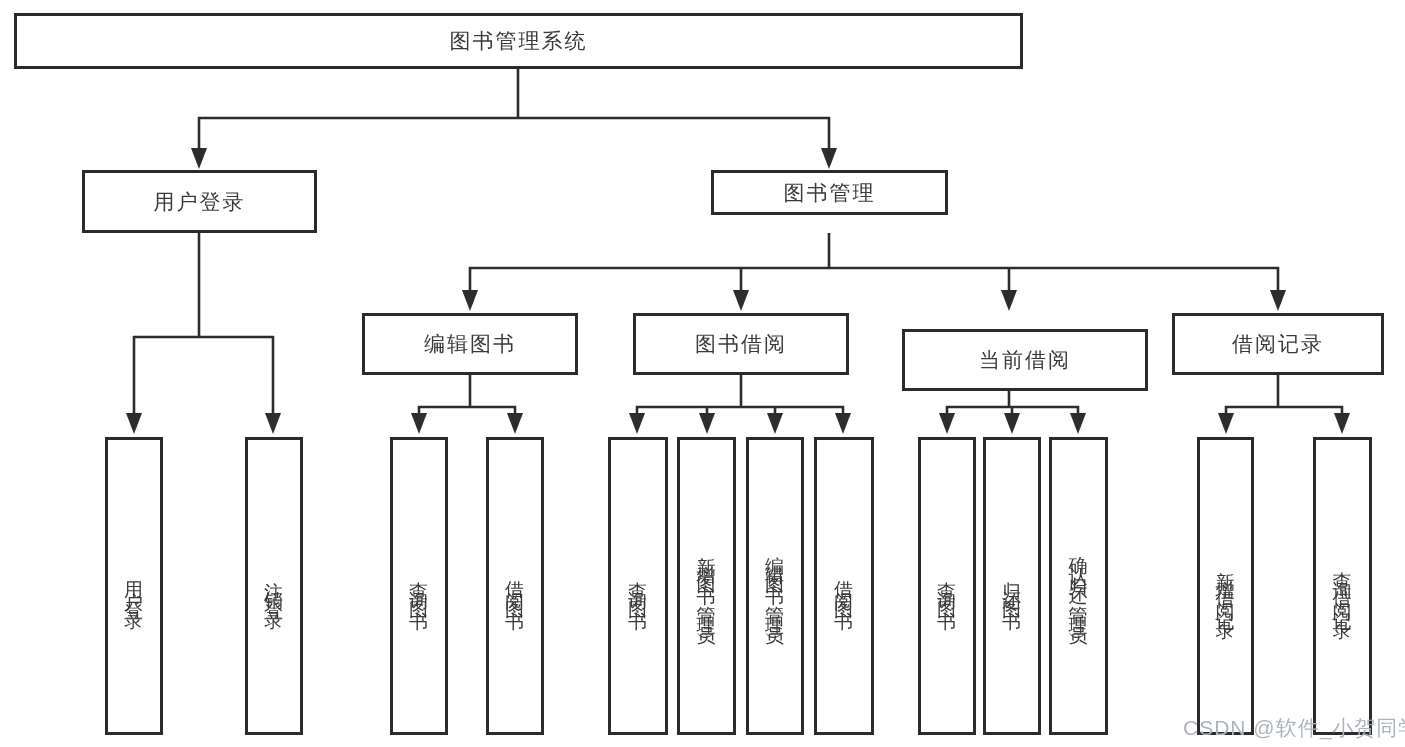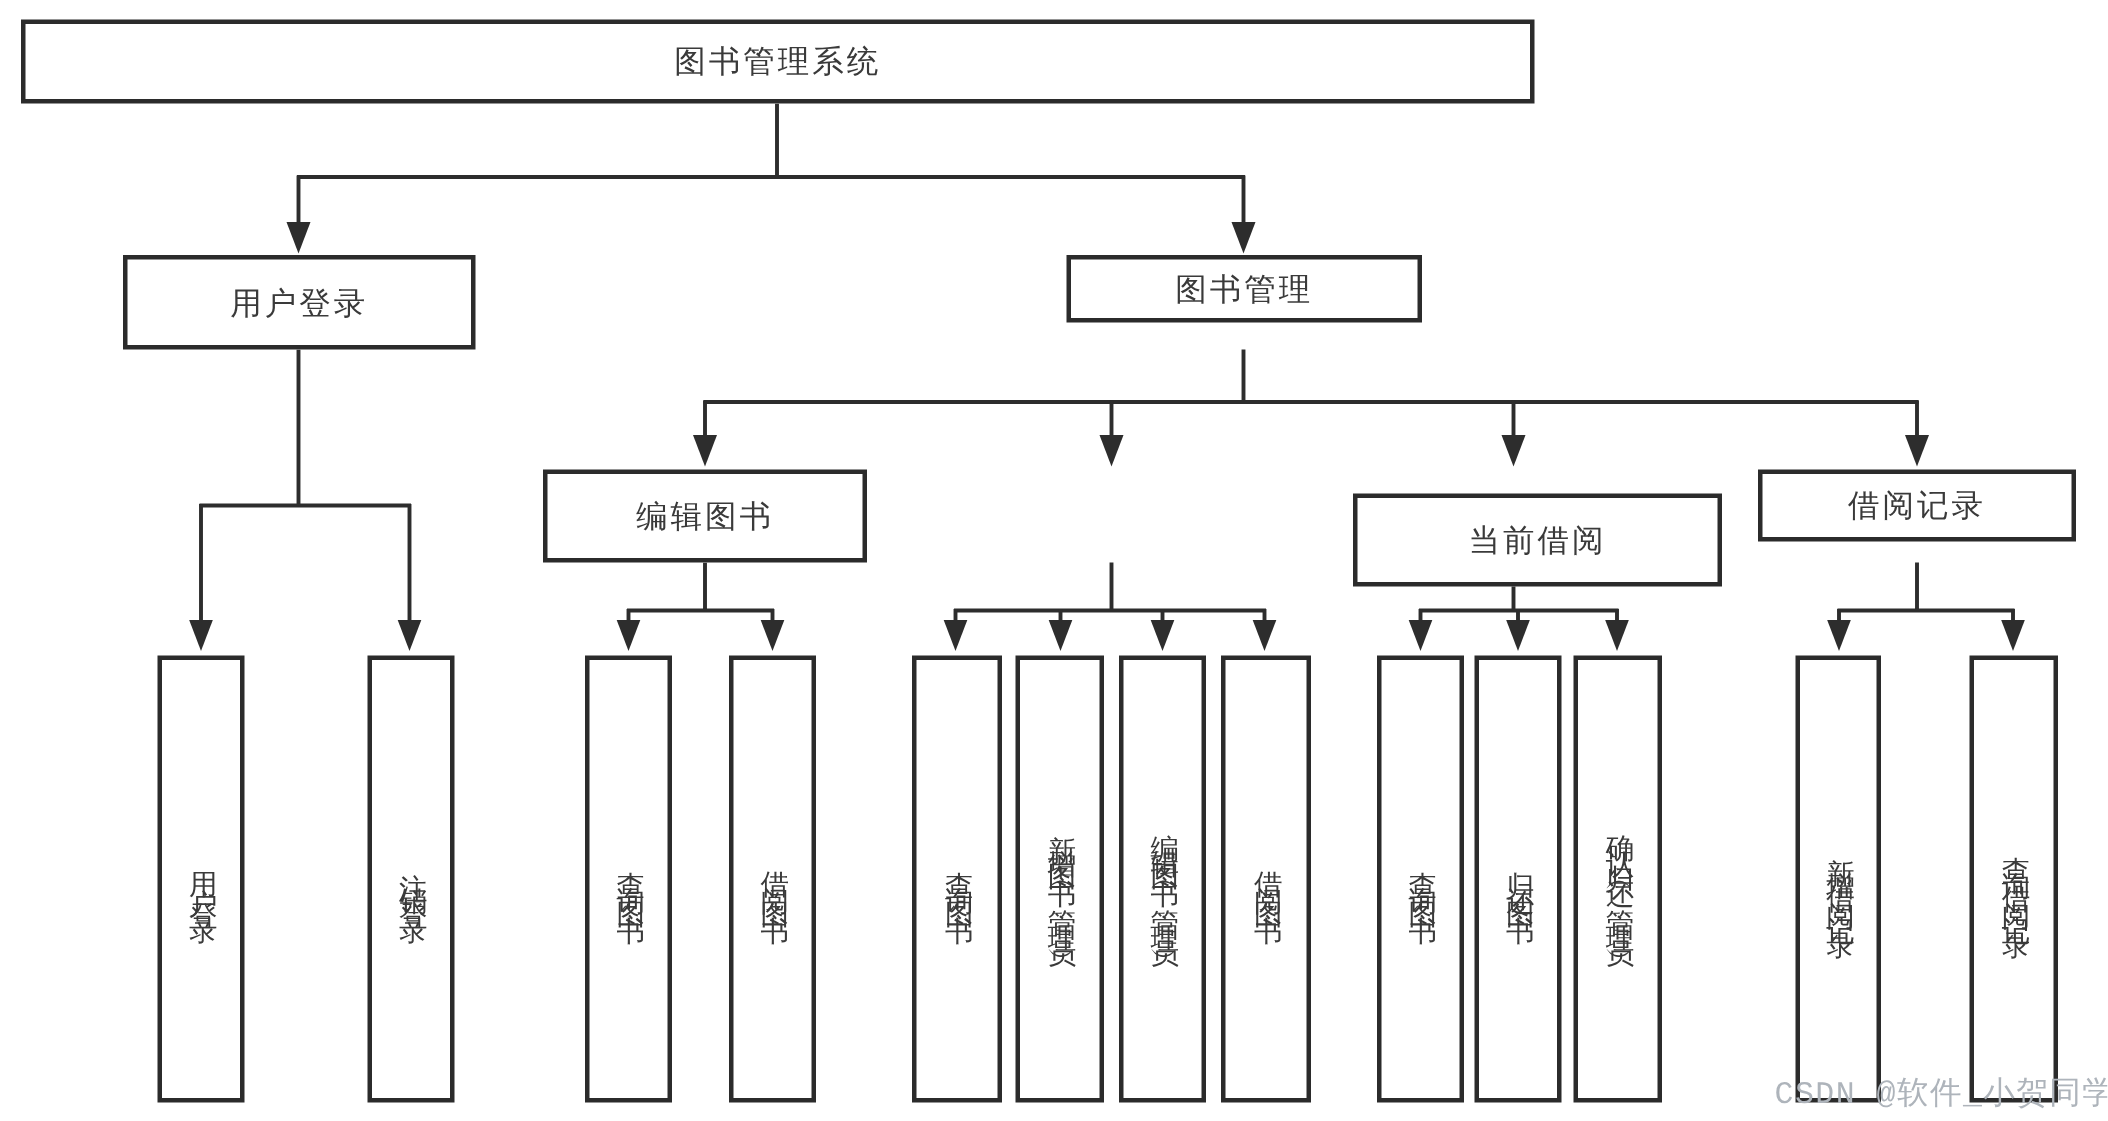--- a/index.html
+++ b/index.html
@@ -1,21 +1,21 @@
 <!DOCTYPE html>
 <html><head>
 <meta charset="utf-8">
 <style>
   html, body { margin: 0; padding: 0; background: #ffffff; }
   .stage {
     position: relative;
     width: 1405px;
     height: 747px;
     background: #ffffff;
-    font-family: Liberation Mono, monospace;
+    font-family: Liberation Sans, sans-serif;
     overflow: hidden;
   }
   .connectors {
     position: absolute;
     left: 0; top: 0;
     width: 1405px; height: 747px;
     pointer-events: none;
   }
   .node {
     position: absolute;
@@ -106,24 +106,27 @@
   <div class="node hbox" style="left:82px; top:170px; width:235px; height:63px;">
     <span>用户登录</span>
   </div>
   <div class="node hbox" style="left:711px; top:170px; width:237px; height:45px;">
     <span>图书管理</span>
   </div>
 
   <div class="node hbox" style="left:362px; top:313px; width:216px; height:62px;">
     <span>编辑图书</span>
   </div>
+  <div class="node hbox" style="left:633px; top:313px; width:216px; height:62px;">
+    <span>图书借阅</span>
+  </div>
   <div class="node hbox" style="left:902px; top:329px; width:246px; height:62px;">
     <span>当前借阅</span>
   </div>
-  <div class="node hbox" style="left:1172px; top:313px; width:212px; height:48px;">
+  <div class="node hbox" style="left:1172px; top:313px; width:212px; height:62px;">
     <span>借阅记录</span>
   </div>
 
   <div class="node vbox" style="left:105px; top:437px; width:58px; height:298px;">
     <span>用户登录</span>
   </div>
   <div class="node vbox" style="left:245px; top:437px; width:58px; height:298px;">
     <span>注销登录</span>
   </div>
 

